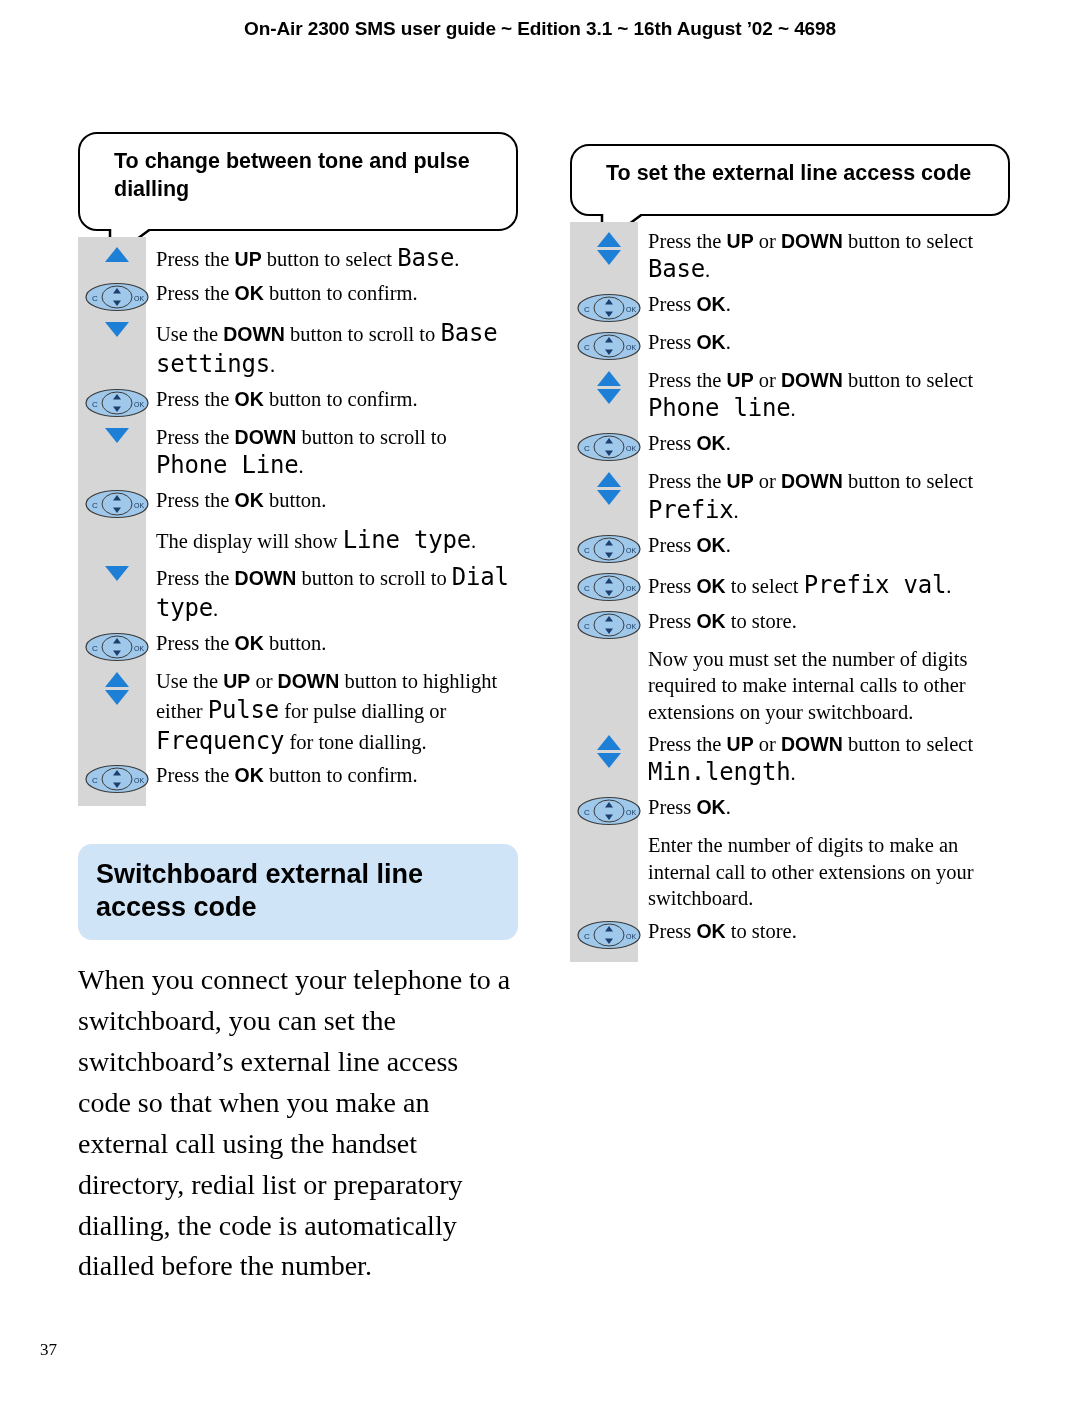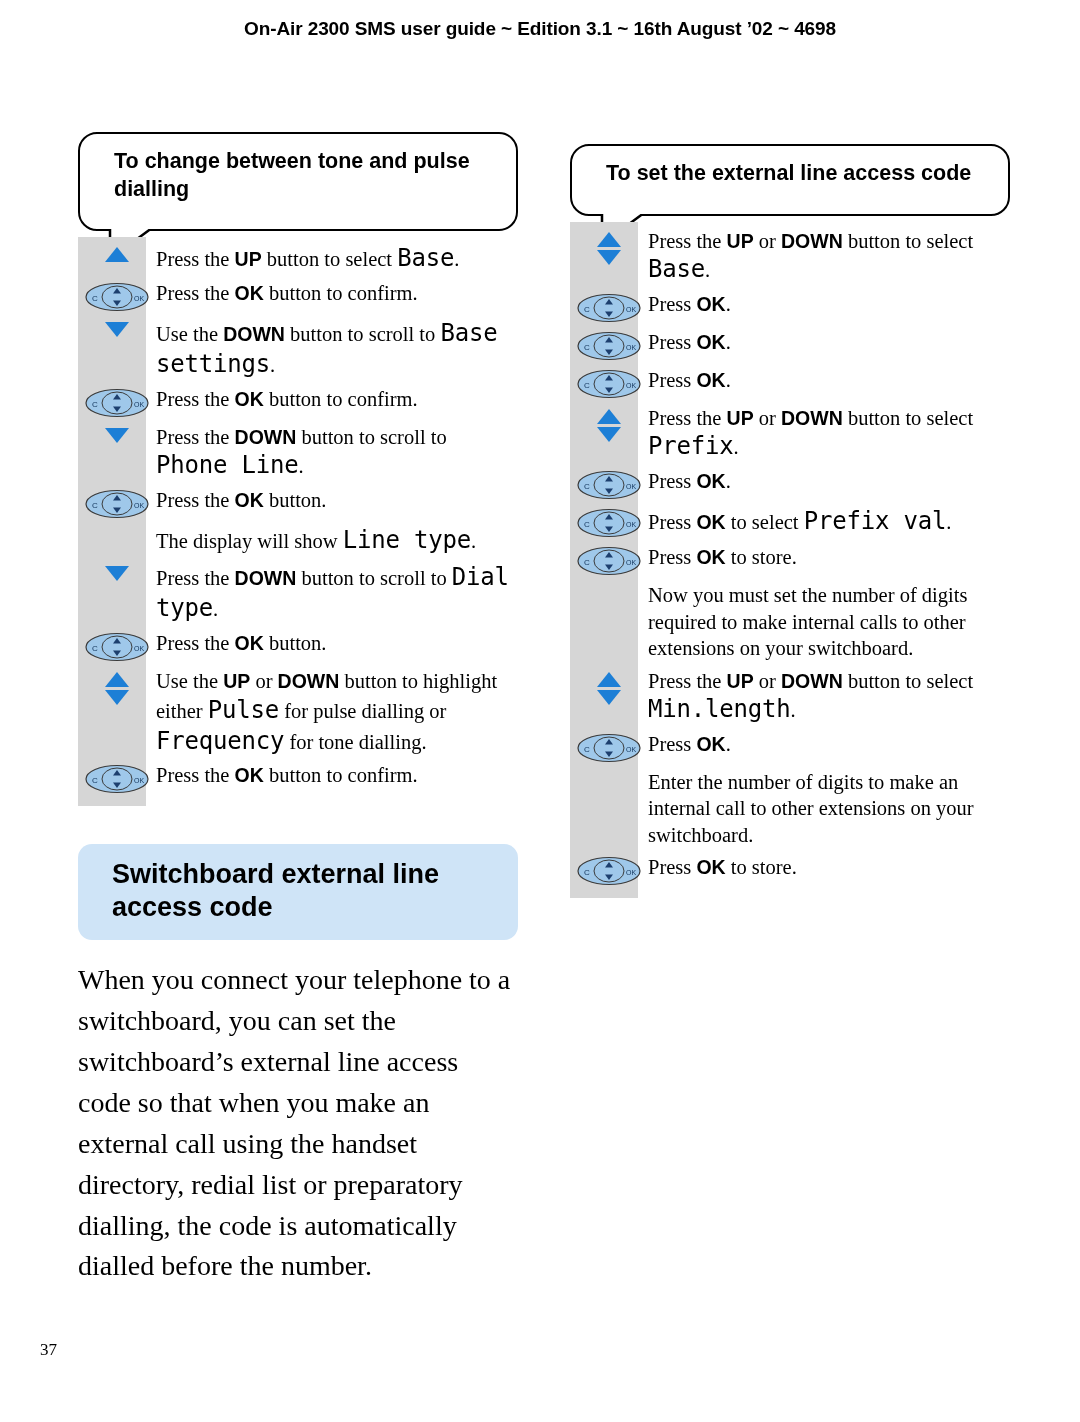--- a/index.html
+++ b/index.html
@@ -142,21 +142,21 @@
   .navkey {
     width: 66px;
     height: 30px;
   }
 
   
   .titlebox {
     margin-top: 38px;
     background: #cfe4f7;
     border-radius: 14px;
-    padding: 14px 20px 16px 34px;
+    padding: 14px 20px 16px 18px;
     font-family: "Liberation Sans", sans-serif;
     font-weight: bold;
     font-size: 27px;
     line-height: 1.22;
     color: #000;
     box-sizing: border-box;
   }
 
   .bodytext {
     margin-top: 20px;
@@ -362,20 +362,29 @@
             <polygon points="33,6 37,11.5 29,11.5" fill="#1d3f6e"></polygon>
             <polygon points="33,24 37,18.5 29,18.5" fill="#1d3f6e"></polygon>
             <text x="8" y="19" font-family="Liberation Sans, sans-serif" font-size="8" fill="#13355c">C</text>
             <text x="50" y="19" font-family="Liberation Sans, sans-serif" font-size="7" fill="#13355c">OK</text>
           </svg>
         </div>
         <div class="step-text"><span>Press </span><span class="bold">OK</span><span>.</span></div>
       </div>
       <div class="step">
         <div class="step-icon">
+          <span class="arrows">
+            <span class="tri-up"></span>
+            <span class="tri-down"></span>
+          </span>
+        </div>
+        <div class="step-text"><span>Press the </span><span class="bold">UP</span><span> or </span><span class="bold">DOWN</span><span> button to select </span><span class="mono">Phone line</span><span>.</span></div>
+      </div>
+      <div class="step">
+        <div class="step-icon">
           <svg class="navkey" viewBox="0 0 66 30">
             <ellipse cx="33" cy="15" rx="31" ry="13.5" fill="#9fc8ea" stroke="#3b3b3b" stroke-width="1.2"></ellipse>
             <ellipse cx="33" cy="15" rx="15" ry="11" fill="#9fc8ea" stroke="#3b3b3b" stroke-width="1"></ellipse>
             <polygon points="33,6 37,11.5 29,11.5" fill="#1d3f6e"></polygon>
             <polygon points="33,24 37,18.5 29,18.5" fill="#1d3f6e"></polygon>
             <text x="8" y="19" font-family="Liberation Sans, sans-serif" font-size="8" fill="#13355c">C</text>
             <text x="50" y="19" font-family="Liberation Sans, sans-serif" font-size="7" fill="#13355c">OK</text>
           </svg>
         </div>
         <div class="step-text"><span>Press </span><span class="bold">OK</span><span>.</span></div>

